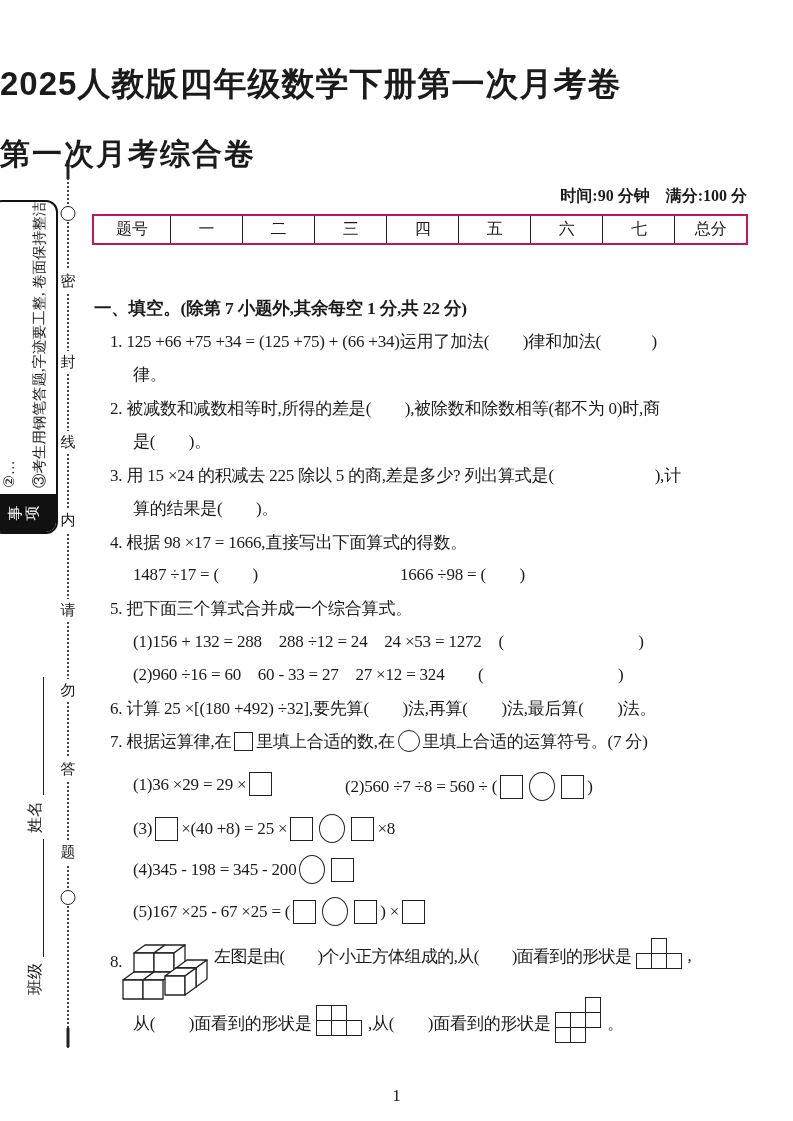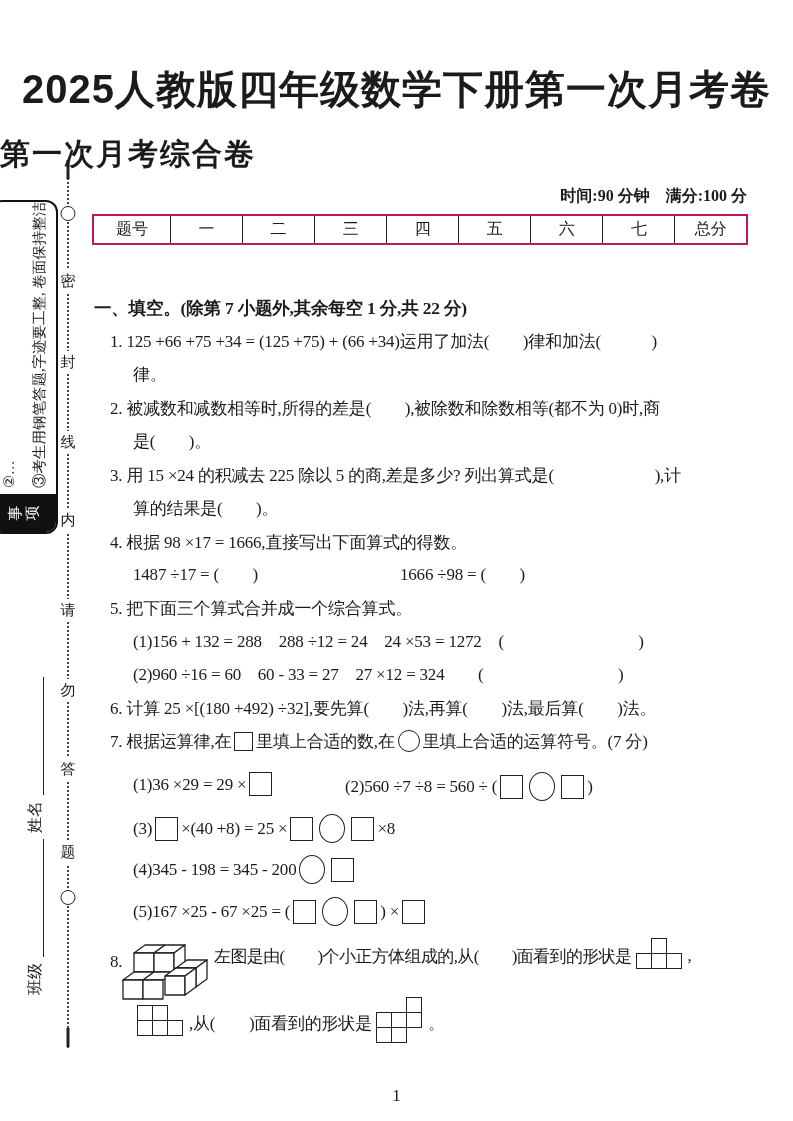--- a/index.html
+++ b/index.html
@@ -1,21 +1,21 @@
 <!DOCTYPE html>
 <html><head>
 <meta charset="utf-8">
 <style>
   html,body{margin:0;padding:0;}
   body{width:793px;height:1121px;position:relative;background:#fff;overflow:hidden;
        font-family:"Liberation Serif","DejaVu Serif",serif;color:#1b1b1b;}
   .abs{position:absolute;}
   
-  .title{left:0;right:0;top:62px;text-align:center;font-family:"Liberation Sans","DejaVu Sans",sans-serif;
-         font-weight:bold;font-size:40px;letter-spacing:1px;}
+  .title{left:0;right:0;top:62px;text-align:left;font-family:"Liberation Sans","DejaVu Sans",sans-serif;
+         font-weight:bold;font-size:33px;letter-spacing:1px;}
   .subtitle{left:0;right:0;top:134px;font-weight:bold;font-size:30px;letter-spacing:2px;}
   .meta{right:46px;top:186px;font-weight:bold;font-size:16px;}
   
   table.score{position:absolute;left:92px;top:214px;width:656px;border-collapse:collapse;
               table-layout:fixed;font-size:16px;}
   table.score td{border:1px solid #222;height:27px;text-align:center;padding:0;}
   table.score{border:2px solid #be185d;}
   table.score td.lbl{width:76px;}
   
   .line{position:absolute;font-size:17px;white-space:nowrap;letter-spacing:-0.2px;}
@@ -172,20 +172,21 @@
   <span>左图是由(　　)个小正方体组成的,从(　　)面看到的形状是</span>
     <span class="grid" style="width: 48px; height: 32px;">
       <span class="cell" style="left: 15px; top: 0px;"></span>
       <span class="cell" style="left: 0px; top: 15px;"></span>
       <span class="cell" style="left: 15px; top: 15px;"></span>
       <span class="cell" style="left: 30px; top: 15px;"></span>
     </span>
     <span>,</span>
 </div>
 <div class="abs line q8l1" style="left:133px;top:992px;height:62px;">
+  <span>从(　　)面看到的形状是</span>
     <span class="grid" style="width: 48px; height: 32px;">
       <span class="cell" style="left: 0px; top: 0px;"></span>
       <span class="cell" style="left: 15px; top: 0px;"></span>
       <span class="cell" style="left: 0px; top: 15px;"></span>
       <span class="cell" style="left: 15px; top: 15px;"></span>
       <span class="cell" style="left: 30px; top: 15px;"></span>
     </span>
     <span>,从(　　)面看到的形状是</span>
     <span class="grid" style="width: 48px; height: 48px;">
       <span class="cell" style="left: 30px; top: 0px;"></span>

